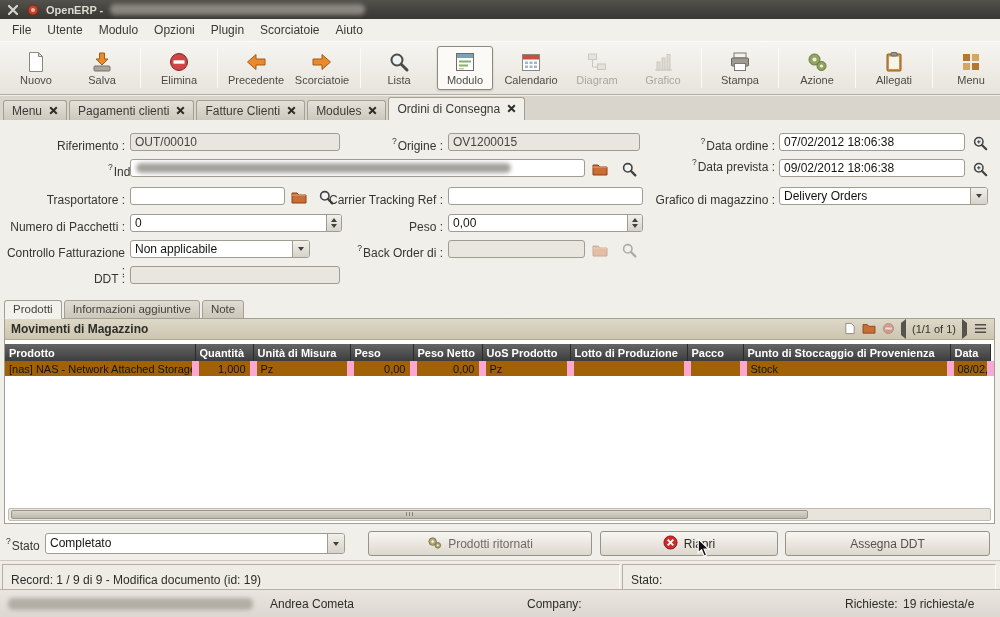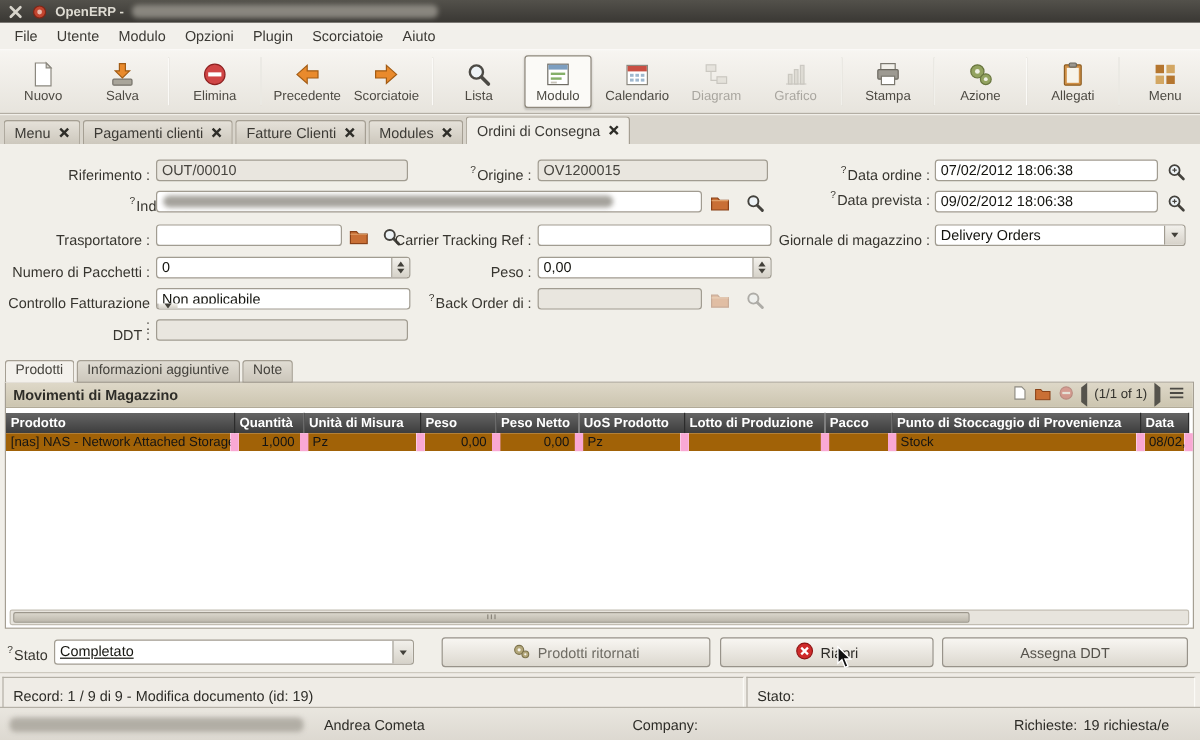--- a/index.html
+++ b/index.html
@@ -399,21 +399,21 @@
         </svg>
     </span>
     <span class="iconbtn" style="left:317px;top:68px;">
       <svg width="16" height="16" viewBox="0 0 16 16">
           <circle cx="6.8" cy="6.8" r="4.2" fill="#eef3f6" stroke="#44423d" stroke-width="1.6"></circle>
           <line x1="10" y1="10" x2="14.3" y2="14.3" stroke="#44423d" stroke-width="2.4" stroke-linecap="round"></line>
         </svg>
     </span>
     <span class="flabel" style="left:303px;width:140px;top:67px;"><sup></sup><span>Carrier Tracking Ref :</span></span>
     <input class="ffield" style="left: 448px; top: 67px; width: 195px;" value="">
-    <span class="flabel" style="left:610px;width:165px;top:67px;"><sup></sup><span>Giornale di magazzino :</span></span>
+    <span class="flabel" style="left:610px;width:165px;top:67px;"><sup></sup><span>Grafico di magazzino :</span></span>
     <div class="combo" style="left:779px;top:67px;width:209px;">
       <span class="comboval">Delivery Orders</span>
       <span class="combobtn">
           <i class="tri-down"></i>
         </span>
     </div>
 
     <span class="flabel" style="left:0;width:125px;top:94px;"><sup></sup><span>Numero di Pacchetti :</span></span>
     <div class="spinfield" style="left:130px;top:94px;width:212px;">
       <span class="spinval">0</span>
@@ -425,21 +425,21 @@
     <span class="flabel" style="left:303px;width:140px;top:94px;"><sup></sup><span>Peso :</span></span>
     <div class="spinfield" style="left:448px;top:94px;width:195px;">
       <span class="spinval">0,00</span>
       <span class="spinbtns">
           <i class="tri-up"></i>
           <i class="tri-down"></i>
         </span>
     </div>
 
     <span class="flabel" style="left:0;width:125px;top:120px;"><sup></sup><span>Controllo Fatturazione :</span></span>
-    <div class="combo" style="left:130px;top:120px;width:212px;flex-direction:column;">
+    <div class="combo" style="left:130px;top:120px;width:180px;">
       <span class="comboval">Non applicabile</span>
       <span class="combobtn">
           <i class="tri-down"></i>
         </span>
     </div>
     <span class="flabel" style="left:303px;width:140px;top:120px;"><sup>?</sup><span>Back Order di :</span></span>
     <input class="ffield readonly" style="left: 448px; top: 120px; width: 137px;" readonly="" value="">
     <span class="iconbtn grayed" style="left:591px;top:121px;">
       <svg width="16" height="14" viewBox="0 0 16 14">
           <path d="M1 3h5l1.8 2H15v8H1z" fill="#c96f35" stroke="#8a4218"></path>
@@ -534,21 +534,21 @@
 
       <div class="hscroll">
         <div class="hthumb"></div>
       </div>
     </div>
   </div>
 
   <div class="actionsrow">
     <span class="flabel" style="left:6px;width:38px;top:5px;text-align:left;"><sup>?</sup><span>Stato :</span></span>
     <div class="combo" style="left:45px;top:5px;width:300px;height:21px;">
-      <span class="comboval" style="line-height:19px;text-decoration:underline;">Completato</span>
+      <span class="comboval" style="line-height:19px;">Completato</span>
       <span class="combobtn">
           <i class="tri-down"></i>
         </span>
     </div>
     <div class="abtn" style="left:368px;width:224px;">
       <span><svg width="15" height="15" viewBox="0 0 16 16">
             <circle cx="6" cy="7" r="4" fill="#b3a77a" stroke="#7d734c"></circle>
             <circle cx="6" cy="7" r="1.4" fill="#f4f2ea"></circle>
             <circle cx="11.5" cy="11" r="3" fill="#b3a77a" stroke="#7d734c"></circle>
             <circle cx="11.5" cy="11" r="1" fill="#f4f2ea"></circle>

